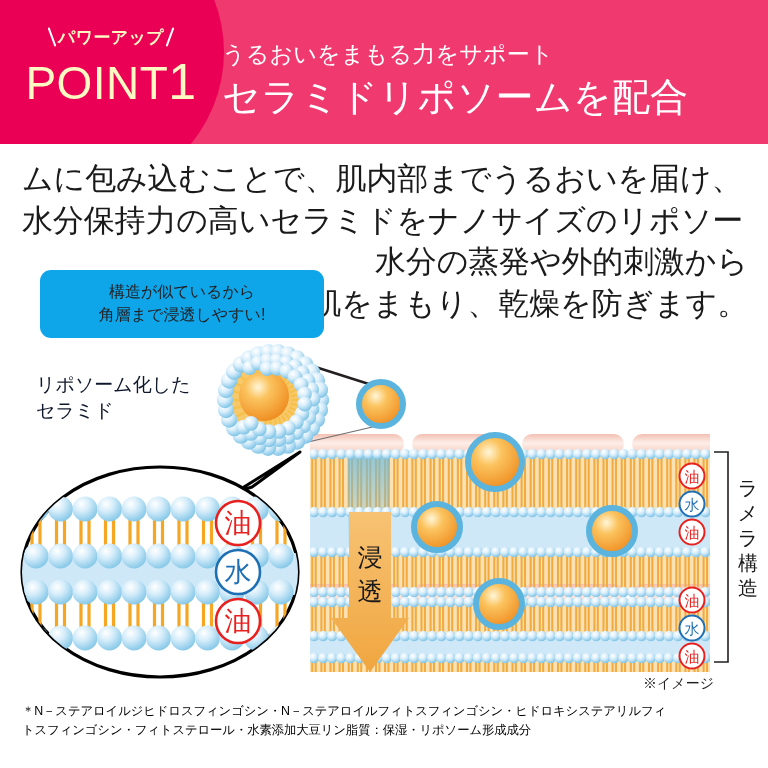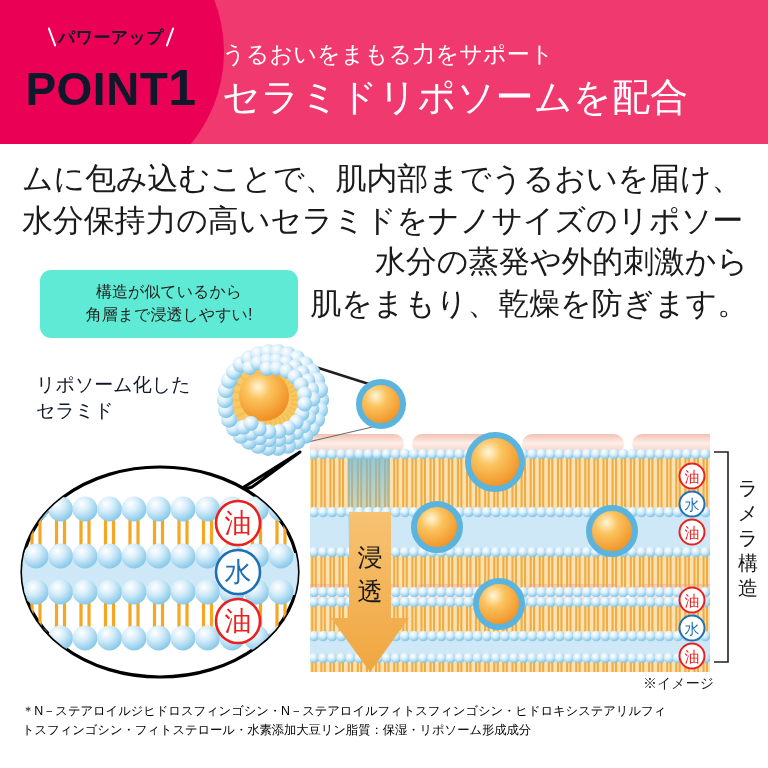--- a/index.html
+++ b/index.html
@@ -17,39 +17,39 @@
     position: absolute; left: 0; top: 0; width: 768px; height: 144px;
     background: #f0396f; overflow: hidden;
   }
   #header-circle {
     position: absolute; left: -64px; top: -92px;
     width: 288px; height: 288px; border-radius: 50%;
     background: #ea0055;
   }
   #badge-block {
     position: absolute; left: 16px; top: 24px; width: 190px;
-    text-align: center; color: #0f172a;
+    text-align: center; color: #fef9c3;
   }
   #powerup-row {
     display: flex; align-items: center; justify-content: center;
     gap: 5px; height: 26px;
   }
   .slash {
     display: block; width: 2px; height: 20px; background: #fff;
     border-radius: 1px;
   }
   .slash.left  { transform: rotate(-20deg); }
   .slash.right { transform: rotate(20deg); }
   #powerup-text {
     font-size: 17px; font-weight: 700; letter-spacing: .02em;
     white-space: nowrap;
   }
   #point-text {
-    font-size: 46px; font-weight: 700; line-height: 1.05;
-    letter-spacing: .01em; margin-top: 12px; white-space: nowrap;
+    font-size: 46px; font-weight: 400; line-height: 1.05;
+    letter-spacing: .01em; margin-top: 6px; white-space: nowrap;
   }
   #point-text .num { font-size: 50px; }
 
   #header-copy {
     position: absolute; left: 222px; top: 21px; width: 536px;
     color: #ffffff;
   }
   #header-sub {
     font-size: 23px; line-height: 1.2; letter-spacing: .01em;
     white-space: nowrap;
@@ -65,22 +65,22 @@
     position: absolute; left: 22px; top: 158px; width: 726px;
     color: #1a1a1a; font-size: 31px; line-height: 1.34;
     letter-spacing: -.005em;
   }
   #body-copy .ln { display: block; white-space: nowrap; }
   #body-copy .ln.r { text-align: right; }
 
   
   #callout {
     position: absolute; left: 40px; top: 270px;
-    width: 258px; height: 68px;
-    background: #5eead4; border-radius: 11px;
+    width: 284px; height: 68px;
+    background: #0ea5e9; border-radius: 11px;
     display: flex; flex-direction: column;
     align-items: center; justify-content: center;
     color: #231f20; font-size: 16px; line-height: 1.42;
     text-align: center;
   }
   #callout span { display: block; white-space: nowrap; }
 
   
   #lipo-label {
     position: absolute; left: 36px; top: 372px; width: 196px;

